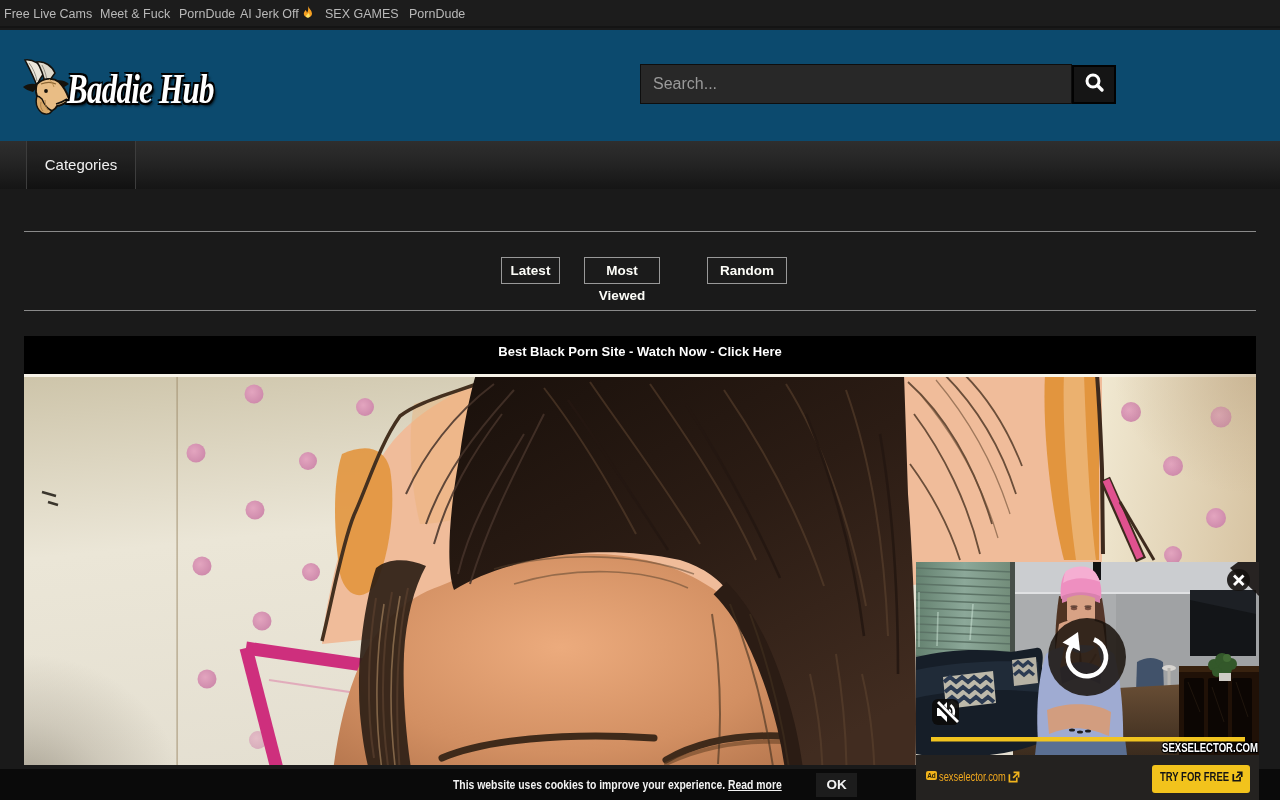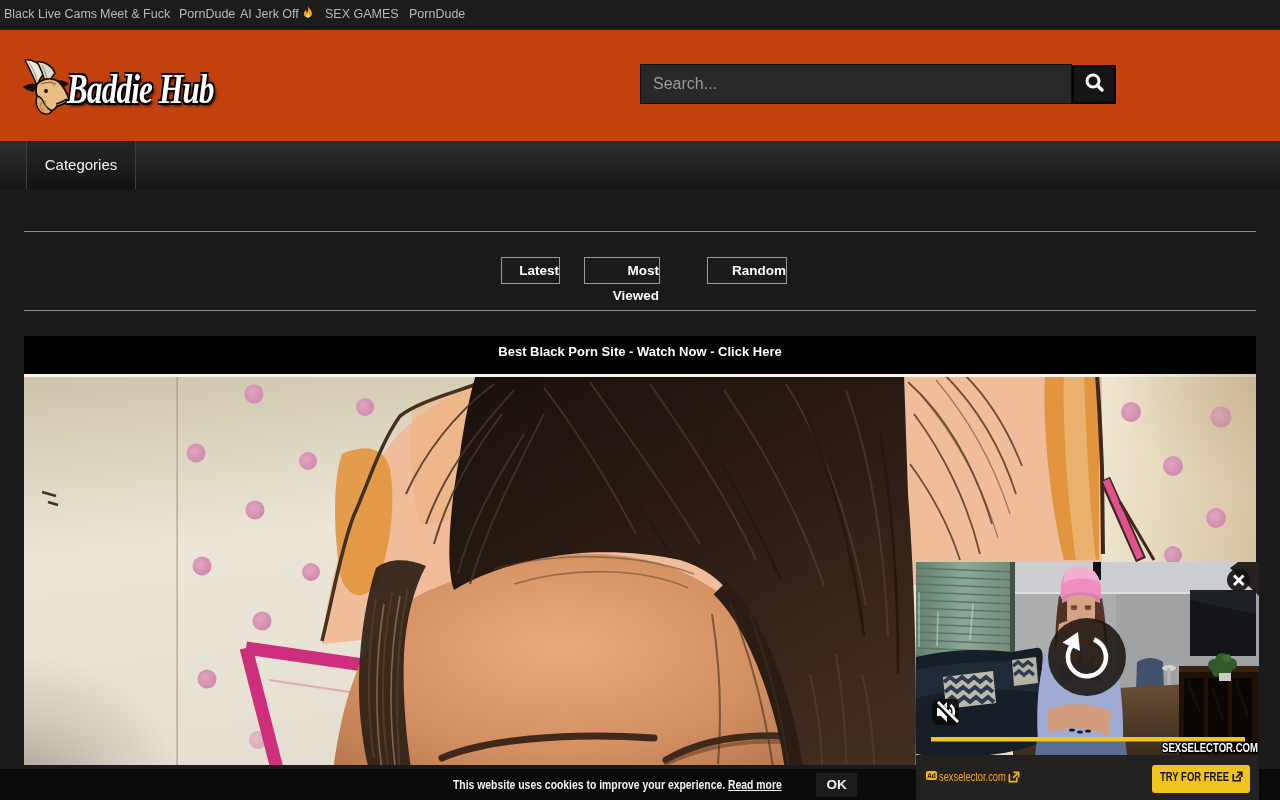--- a/index.html
+++ b/index.html
@@ -3,56 +3,56 @@
 <meta charset="utf-8">
 <style>
   * { margin:0; padding:0; box-sizing:border-box; }
   html,body { width:1280px; height:800px; overflow:hidden; background:#1a1a1a;
     font-family:"Liberation Sans", sans-serif; position:relative; }
   
   #topbar { position:absolute; left:0; top:0; width:1280px; height:28px; background:#1c1c1c;
     border-bottom:2px solid #141414; }
   #topbar .lnk { position:absolute; top:0; height:28px; line-height:28px; color:#b9b9b9; font-size:12.5px; white-space:nowrap; }
   
-  #header { position:absolute; left:0; top:30px; width:1280px; height:111px; background:#c2410c; }
+  #header { position:absolute; left:0; top:30px; width:1280px; height:111px; background:#0c4a6e; }
   #logo { position:absolute; left:23px; top:28px; width:46px; height:57px; }
   #logotxt { position:absolute; left:67px; top:34px; width:320px; font-family:"Liberation Serif", serif;
     font-style:italic; font-weight:bold; font-size:43px; color:#fff; letter-spacing:-1px;
     transform:scaleX(0.72); transform-origin:0 0;
     text-shadow:2px 2px 0 #000, -2px 2px 0 #000, 2px -2px 0 #000, -2px -2px 0 #000, 3px 3px 3px rgba(0,0,0,.8); }
   #searchwrap { position:absolute; left:640px; top:34px; }
   #searchinput { position:absolute; left:0; top:0; width:432px; height:40px; background:#282828;
     border:1px solid #0e0e0e; color:#9a9a9a; font-size:16px; line-height:38px; padding-left:12px; }
   #searchbtn { position:absolute; left:432px; top:1px; width:44px; height:39px; background:#151515;
     border:2px solid #020202; }
   
   #navbar { position:absolute; left:0; top:141px; width:1280px; height:48px;
     background:linear-gradient(180deg,#2e2e2e 0%,#262626 40%,#151515 100%); }
   #catcell { position:absolute; left:26px; top:0; width:110px; height:48px;
     border-left:1px solid #3d3d3d; border-right:1px solid #3d3d3d; background:rgba(0,0,0,0.15);
     color:#f0f0f0; font-size:15px; text-align:center; line-height:48px; }
   .hr { position:absolute; left:24px; width:1232px; height:1px; background:#8a8a8a; }
   
   .pillbtn { position:absolute; top:257px; height:27px; background:#1b1b1b; border:1px solid #999;
-    color:#fdfdf8; font-size:13.5px; font-weight:bold; text-align:right; line-height:25px; }
+    color:#fdfdf8; font-size:13.5px; font-weight:bold; text-align:center; line-height:25px; }
   
   #banner { position:absolute; left:24px; top:336px; width:1232px; height:48px; background:#000;
     color:#fff; font-size:13px; font-weight:bold; text-align:center; line-height:31px; }
   
   #photo { position:absolute; left:24px; top:374px; width:1232px; height:391px; overflow:hidden; }
   
   #video { position:absolute; left:916px; top:562px; width:343px; height:193px; z-index:30; }
   #adrow { position:absolute; left:916px; top:755px; width:343px; height:45px; background:#242220; z-index:30; }
   #cookiebar { position:absolute; left:0; top:769px; width:1280px; height:47px; background:#0a0a0a; z-index:20;
     color:#f2f2f2; font-size:13.5px; font-weight:bold; }
 </style>
 </head>
 <body>
   <div id="topbar">
-    <span class="lnk" style="left:4px;">Black Live Cams</span>
+    <span class="lnk" style="left:4px;">Free Live Cams</span>
     <span class="lnk" style="left:100px;">Meet &amp; Fuck</span>
     <span class="lnk" style="left:179px;">PornDude</span>
     <span class="lnk" style="left:240px;">AI Jerk Off <svg width="12" height="14" viewBox="0 0 12 14" style="vertical-align:-2px">
         <path d="M6 0 C7 3 10 4 10 8 A4.2 4.2 0 0 1 1.8 8 C1.8 6 3 5.4 3.4 4 C4.6 5 5 6 4.8 7 C6.2 5.5 6.5 2.5 6 0 Z" fill="#f6a021"></path>
         <path d="M6.2 7 C7.2 8.2 8 9 7.8 10.4 A2 2 0 0 1 4 10.4 C4 9.2 5.6 8.6 6.2 7 Z" fill="#fde367"></path>
       </svg></span>
     <span class="lnk" style="left:325px;">SEX GAMES</span>
     <span class="lnk" style="left:409px;">PornDude</span>
   </div>
 

